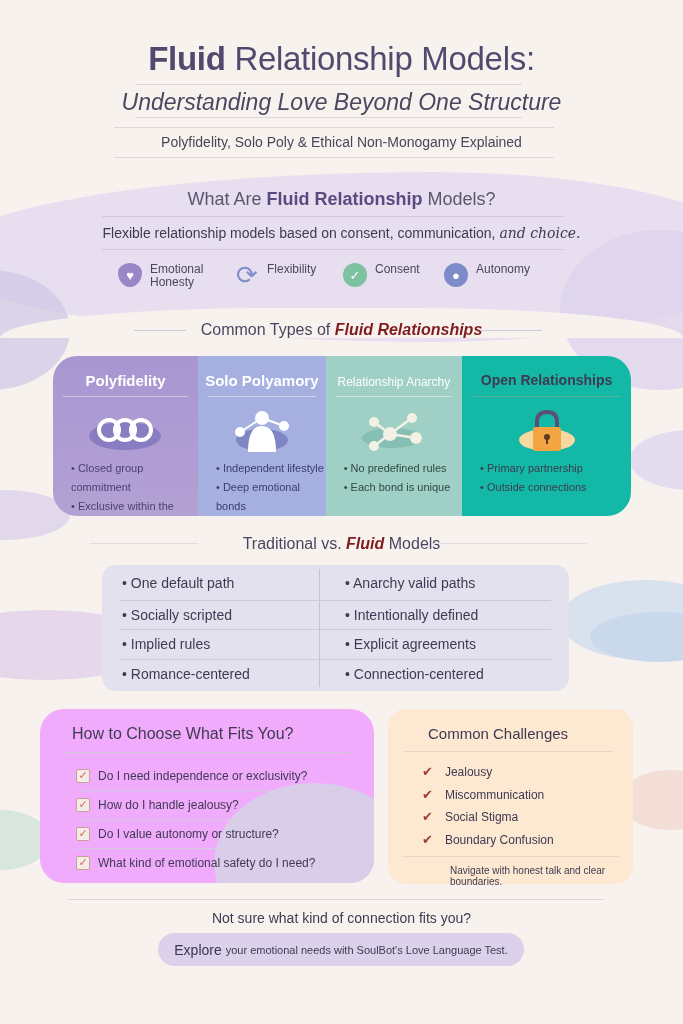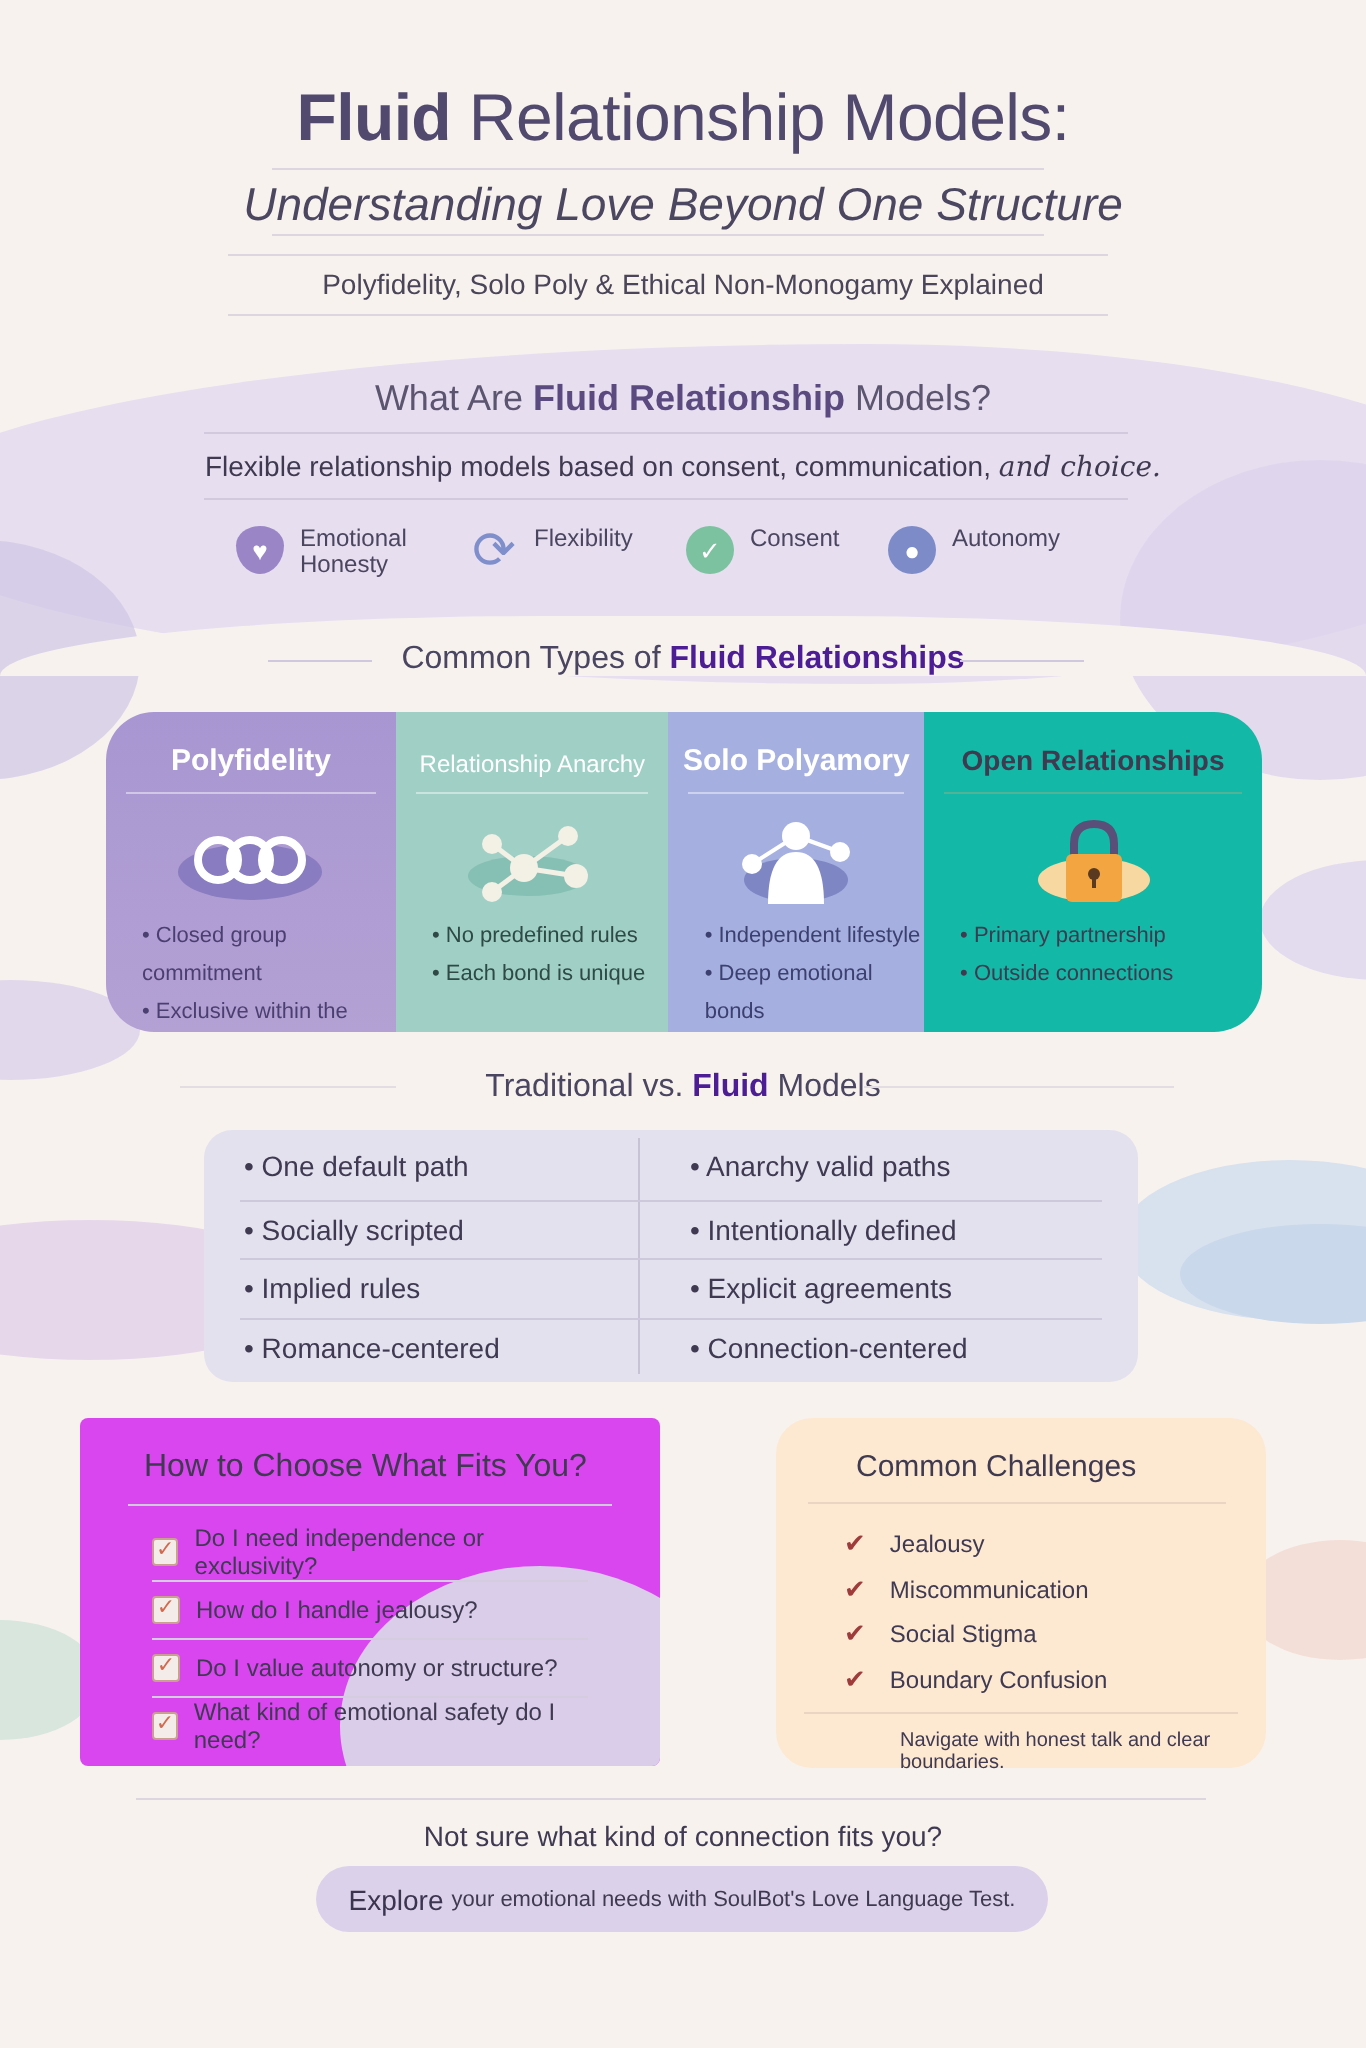--- a/index.html
+++ b/index.html
@@ -56,21 +56,21 @@
   }
   .what-desc i { font-family: "DejaVu Serif", serif; }
   .features { left: 110px; top: 258px; width: 460px; height: 40px; }
   .feature { position: absolute; display: flex; align-items: flex-start; gap: 8px; font-size: 12px; color: #4b4660; line-height: 13px; }
   .ficon { width: 24px; height: 24px; border-radius: 50%; display: flex; align-items: center; justify-content: center; color: #fff; font-size: 13px; flex-shrink: 0; }
 
   
   .section-head {
     left: 0; width: 683px; text-align: center; font-size: 16px; color: #4a4560;
   }
-  .section-head b { color: #4c1d95; }
+  .section-head b { color: #7f1d1d; font-style: italic; }
   .types {
     left: 53px; top: 356px; width: 578px; height: 160px;
     border-radius: 24px; overflow: hidden; display: flex;
   }
   .type-card { position: relative; height: 100%; padding-top: 16px; text-align: center; }
   .type-card .tname { font-size: 15px; font-weight: bold; color: #fff; }
   .type-card .tsep { position: absolute; left: 10px; right: 10px; top: 40px; height: 1px; background: rgba(255,255,255,.45); }
   .type-card .ticon { position: absolute; left: 50%; top: 52px; transform: translateX(-50%); width: 80px; height: 46px; }
   .type-card ul { position: absolute; left: 18px; top: 103px; list-style: none; text-align: left; font-size: 11px; line-height: 19px; }
   .type-card ul li::before { content: "• "; }
@@ -81,22 +81,22 @@
     background: #e4e1ef; border-radius: 14px;
   }
   .compare .divider { position: absolute; left: 217px; top: 4px; bottom: 4px; width: 1px; background: #c7c2d6; }
   .crow { position: absolute; left: 18px; right: 18px; height: 29px; font-size: 14px; color: #3f3a52; }
   .crow .c1 { position: absolute; left: 2px; top: 6px; }
   .crow .c2 { position: absolute; left: 225px; top: 6px; }
   .crow.sep { border-top: 1px solid #cdc8da; }
 
   
   .choose {
-    left: 40px; top: 709px; width: 290px; height: 174px;
-    background: #d946ef; border-radius: 4px; overflow: hidden;
+    left: 40px; top: 709px; width: 334px; height: 174px;
+    background: #f0abfc; border-radius: 24px; overflow: hidden;
   }
   .choose .swoosh { position: absolute; right: -40px; bottom: -60px; width: 200px; height: 160px; border-radius: 50%; background: #d9cdea; }
   .choose h3 { position: absolute; left: 32px; top: 16px; font-size: 16px; font-weight: normal; color: #3f3a50; }
   .choose .hsep { position: absolute; left: 24px; right: 24px; top: 43px; height: 1px; background: #d1c8dc; }
   .qrow { position: absolute; left: 36px; right: 36px; height: 29px; font-size: 12px; color: #3f3a52; display: flex; align-items: center; gap: 8px; }
   .qrow.sep { border-top: 1px solid #d5cce0; }
   .cbox { width: 14px; height: 14px; border: 1.5px solid #c9a08f; background: #f4ece9; border-radius: 2px; color: #d16a4e; font-size: 11px; line-height: 11px; text-align: center; font-weight: bold; }
 
   
   .challenges {
@@ -185,20 +185,38 @@
     <div class="tsep"></div>
     <svg class="ticon" viewBox="0 0 80 46">
       <ellipse cx="40" cy="28" rx="36" ry="14" fill="#8a7cc0"></ellipse>
       <circle cx="24" cy="22" r="10" fill="none" stroke="#fff" stroke-width="4"></circle>
       <circle cx="40" cy="22" r="10" fill="none" stroke="#fff" stroke-width="4"></circle>
       <circle cx="56" cy="22" r="10" fill="none" stroke="#fff" stroke-width="4"></circle>
     </svg>
     <ul style="color:#4a3f70;">
       <li>Closed group commitment</li>
       <li>Exclusive within the group</li>
+    </ul>
+  </div>
+
+  <div class="type-card" style="width:133px;background:#a5afe0;">
+    <div class="tname">Solo Polyamory</div>
+    <div class="tsep"></div>
+    <svg class="ticon" viewBox="0 0 80 46">
+      <ellipse cx="40" cy="32" rx="26" ry="11" fill="#7f86c4"></ellipse>
+      <line x1="40" y1="10" x2="18" y2="24" stroke="#fff" stroke-width="2"></line>
+      <line x1="40" y1="10" x2="62" y2="18" stroke="#fff" stroke-width="2"></line>
+      <circle cx="40" cy="10" r="7" fill="#fff"></circle>
+      <circle cx="18" cy="24" r="5" fill="#fff"></circle>
+      <circle cx="62" cy="18" r="5" fill="#fff"></circle>
+      <path d="M26 44 Q26 18 40 18 Q54 18 54 44 Z" fill="#fff"></path>
+    </svg>
+    <ul style="color:#3c4070;">
+      <li>Independent lifestyle</li>
+      <li>Deep emotional bonds</li>
     </ul>
   </div>
 
   <div class="type-card" style="width:142px;background:#9fcfc5;">
     <div class="tname" style="font-weight:normal;font-size:12px;padding-top:3px;">Relationship Anarchy</div>
     <div class="tsep"></div>
     <svg class="ticon" viewBox="0 0 80 46">
       <ellipse cx="38" cy="30" rx="30" ry="10" fill="#86bfb3"></ellipse>
       <line x1="36" y1="26" x2="20" y2="14" stroke="#f3f0e6" stroke-width="2.5"></line>
       <line x1="36" y1="26" x2="58" y2="10" stroke="#f3f0e6" stroke-width="2.5"></line>
@@ -206,38 +224,20 @@
       <line x1="36" y1="26" x2="20" y2="38" stroke="#f3f0e6" stroke-width="2.5"></line>
       <circle cx="36" cy="26" r="7" fill="#f3f0e6"></circle>
       <circle cx="20" cy="14" r="5" fill="#f3f0e6"></circle>
       <circle cx="58" cy="10" r="5" fill="#f3f0e6"></circle>
       <circle cx="62" cy="30" r="6" fill="#f3f0e6"></circle>
       <circle cx="20" cy="38" r="5" fill="#f3f0e6"></circle>
     </svg>
     <ul style="color:#2f4a46;">
       <li>No predefined rules</li>
       <li>Each bond is unique</li>
-    </ul>
-  </div>
-
-  <div class="type-card" style="width:133px;background:#a5afe0;">
-    <div class="tname">Solo Polyamory</div>
-    <div class="tsep"></div>
-    <svg class="ticon" viewBox="0 0 80 46">
-      <ellipse cx="40" cy="32" rx="26" ry="11" fill="#7f86c4"></ellipse>
-      <line x1="40" y1="10" x2="18" y2="24" stroke="#fff" stroke-width="2"></line>
-      <line x1="40" y1="10" x2="62" y2="18" stroke="#fff" stroke-width="2"></line>
-      <circle cx="40" cy="10" r="7" fill="#fff"></circle>
-      <circle cx="18" cy="24" r="5" fill="#fff"></circle>
-      <circle cx="62" cy="18" r="5" fill="#fff"></circle>
-      <path d="M26 44 Q26 18 40 18 Q54 18 54 44 Z" fill="#fff"></path>
-    </svg>
-    <ul style="color:#3c4070;">
-      <li>Independent lifestyle</li>
-      <li>Deep emotional bonds</li>
     </ul>
   </div>
 
   <div class="type-card" style="width:176px;background:#14b8a6;">
     <div class="tname" style="color:#3f3a50;font-size:14px;">Open Relationships</div>
     <div class="tsep" style="background:rgba(200,170,120,.35);"></div>
     <svg class="ticon" viewBox="0 0 80 46">
       <ellipse cx="40" cy="32" rx="28" ry="11" fill="#f7d8a0"></ellipse>
       <path d="M30 20 V14 Q30 4 40 4 Q50 4 50 14 V20" fill="none" stroke="#5a4f78" stroke-width="4"></path>
       <rect x="26" y="19" width="28" height="24" rx="3" fill="#f2a541"></rect>

